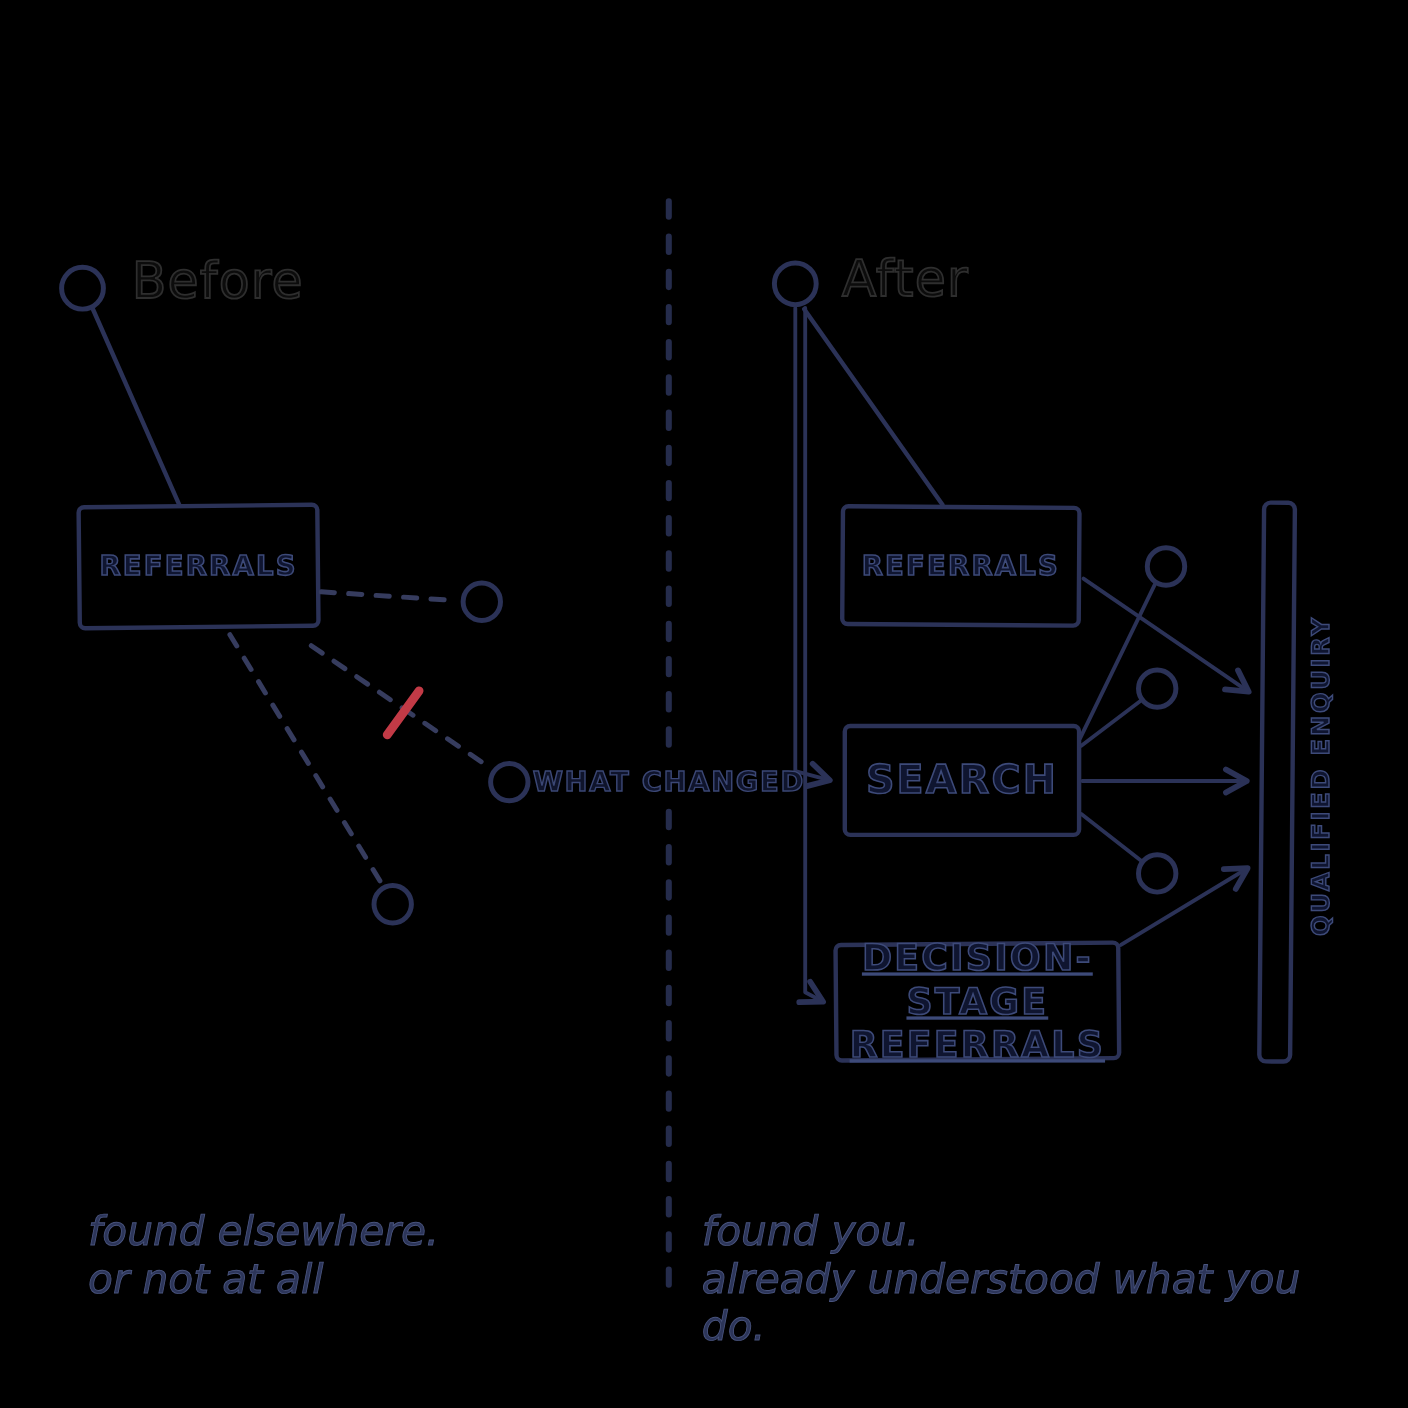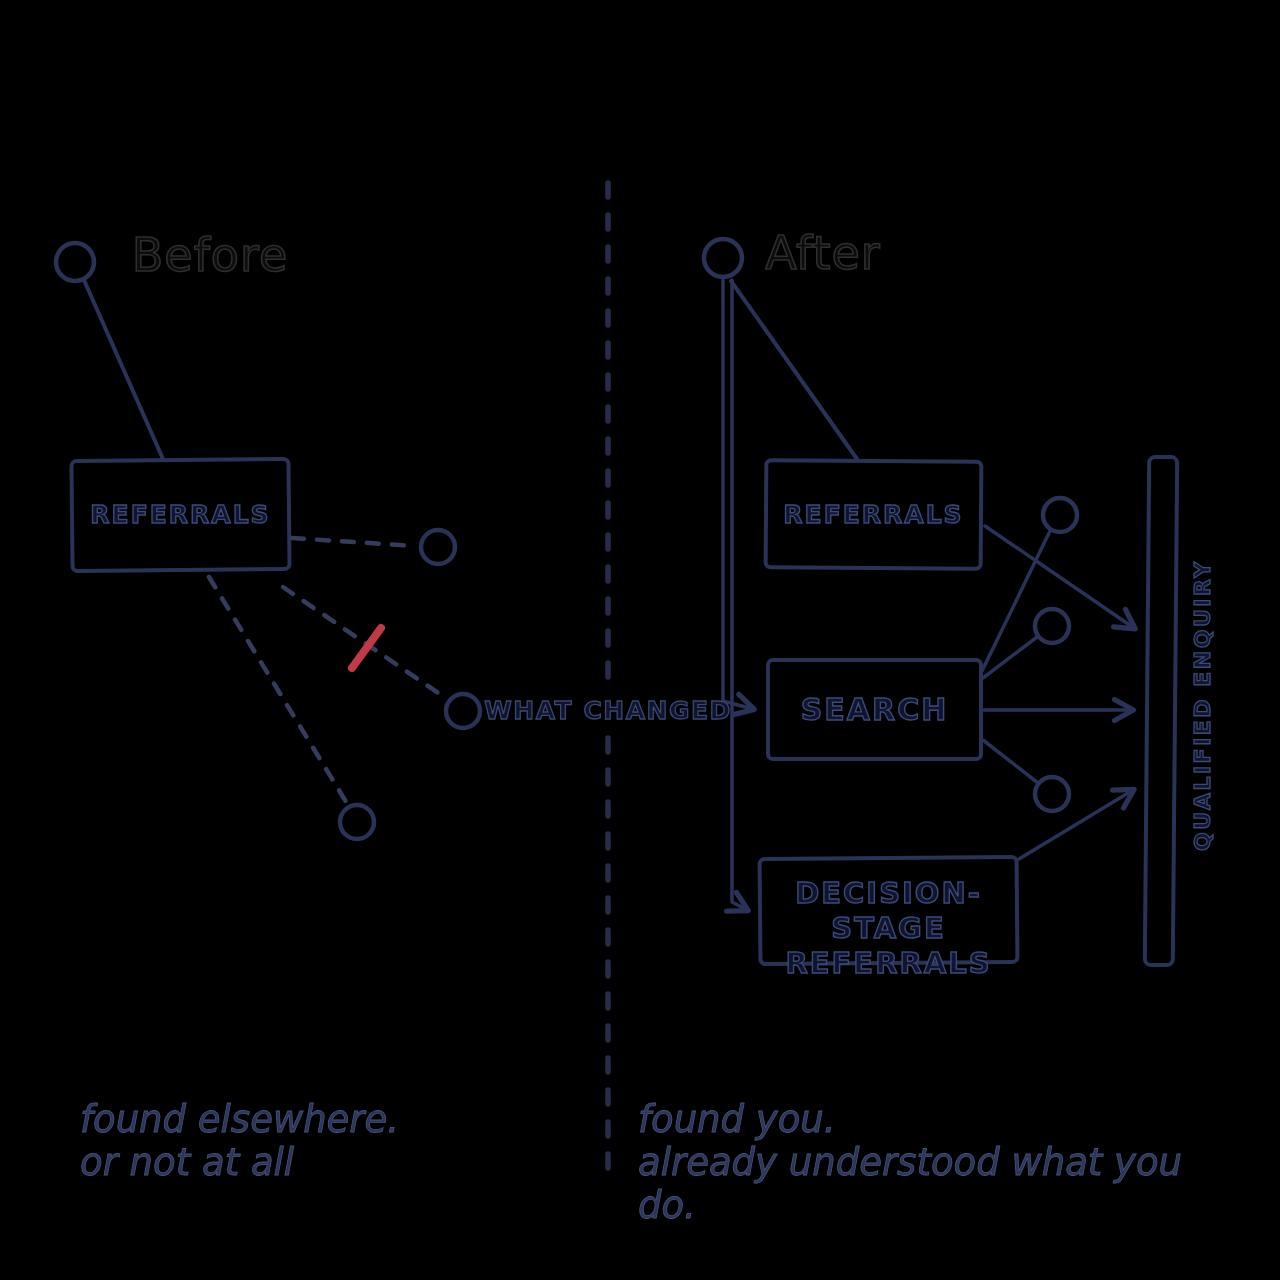--- a/index.html
+++ b/index.html
@@ -6,21 +6,21 @@
   .stage{position:relative;width:1280px;height:1280px;background:#000;overflow:hidden;
          font-family:"DejaVu Sans",sans-serif;}
   svg.diagram{position:absolute;left:0;top:0;}
   .lbl{position:absolute;display:flex;align-items:center;justify-content:center;
        text-align:center;pointer-events:none;}
   .sketch-title{font-size:46px;font-weight:400;color:#0c0c0c;
        -webkit-text-stroke:1.6px #2e2e2e;letter-spacing:1px;}
   .box-label{font-weight:bold;font-size:25px;letter-spacing:2px;color:#0f1530;
        -webkit-text-stroke:1.4px #3d4a79;line-height:1.2;}
   .box-label .ln{display:block;}
-  .small-label{font-weight:bold;font-size:30px;}
+  .small-label{font-weight:bold;font-size:36px;}
   .what-changed{font-weight:bold;font-size:25px;letter-spacing:1.5px;color:#0f142b;
        -webkit-text-stroke:1.3px #3b4775;}
   .bar-label{font-weight:bold;font-size:22px;letter-spacing:2.5px;color:#0f1530;
        -webkit-text-stroke:1.3px #3d4a79;writing-mode:vertical-rl;transform:rotate(180deg);}
   .caption{font-style:italic;font-size:37px;line-height:43px;color:#2c3559;
        -webkit-text-stroke:0.8px #49547e;display:block;}
   .caption-wrap{position:absolute;}
 </style>
 </head>
 <body>
@@ -76,35 +76,35 @@
 
       <line x1="982" y1="671" x2="1050" y2="531" stroke-width="3.5"></line>
       <line x1="983" y1="678" x2="1037" y2="637" stroke-width="3.5"></line>
       <line x1="983" y1="740" x2="1038" y2="783" stroke-width="3.5"></line>
       <circle cx="1060" cy="515" r="17" stroke-width="4.5"></circle>
       <circle cx="1052" cy="626" r="17" stroke-width="4.5"></circle>
       <circle cx="1052" cy="794" r="17" stroke-width="4.5"></circle>
     </g>
   </svg>
 
-  <div class="lbl sketch-title" style="left:118px;top:230px;width:160px;height:50px;margin-left:12px;">Before</div>
+  <div class="lbl sketch-title" style="left:118px;top:230px;width:160px;height:50px;">Before</div>
 
   <div class="lbl sketch-title" style="left:758px;top:228px;width:130px;height:50px;">After</div>
 
   <div class="lbl box-label" style="left:72px;top:460px;width:217px;height:110px;">REFERRALS</div>
 
   <div class="lbl box-label" style="left:766px;top:461px;width:215px;height:107px;">REFERRALS</div>
 
   <div class="lbl box-label small-label" style="left:768px;top:660px;width:213px;height:99px;">
     <span>
       <span class="ln">SEARCH</span>
     </span>
   </div>
 
-  <div class="lbl box-label small-label" style="left:760px;top:876px;width:257px;height:105px;font-size:29px;">
+  <div class="lbl box-label small-label" style="left:760px;top:858px;width:257px;height:105px;font-size:33px;text-decoration:underline;">
     <span>
       <span class="ln">DECISION-STAGE</span>
       <span class="ln">REFERRALS</span>
     </span>
   </div>
 
   <div class="lbl what-changed" style="left:458px;top:690px;width:300px;height:40px;">WHAT CHANGED</div>
 
   <div class="lbl bar-label" style="left:1182px;top:555px;width:40px;height:300px;">QUALIFIED ENQUIRY</div>
 

